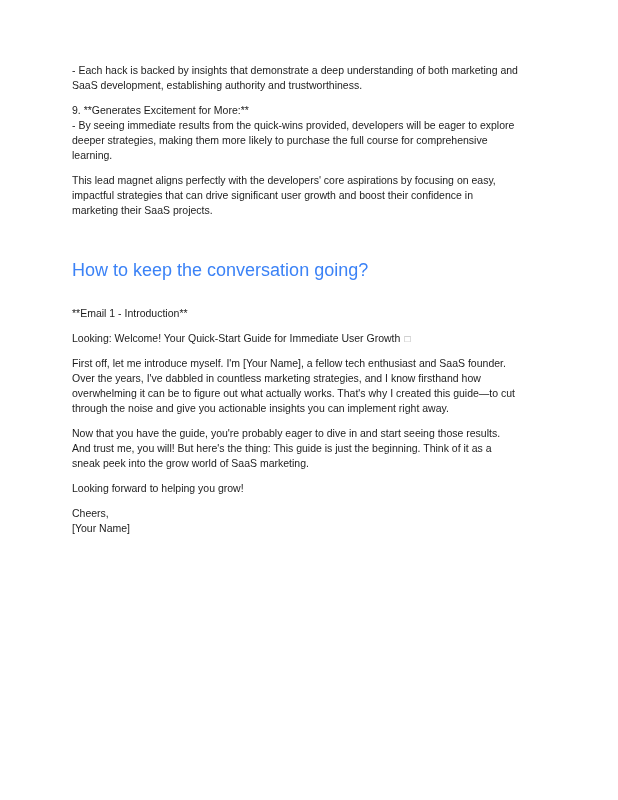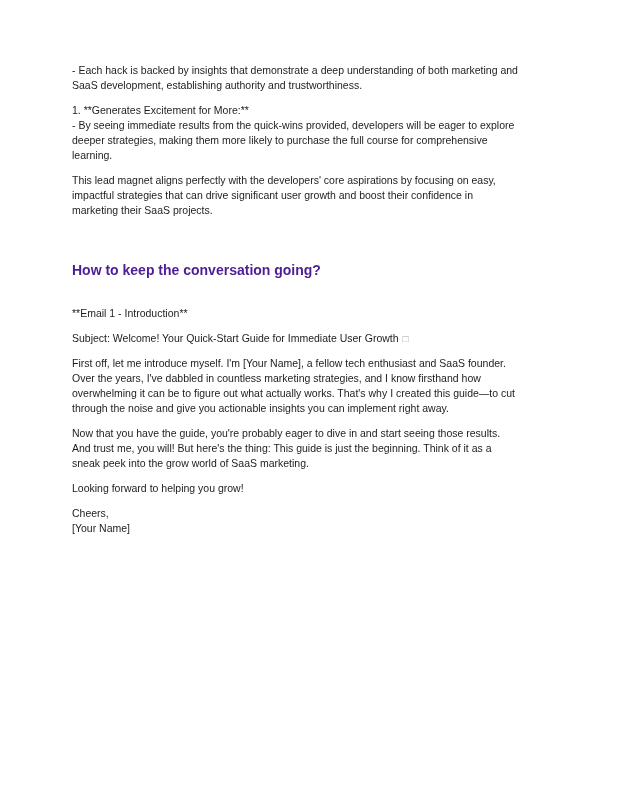--- a/index.html
+++ b/index.html
@@ -26,58 +26,58 @@
     width: 540px;
     color: #1c1c1c;
     font-size: 10.5px;
     line-height: 15px;
   }
   .para {
     margin: 0 0 10px 0;
     white-space: pre-line;
   }
   .section-heading {
-    font-size: 14px;
+    font-size: 18px;
     line-height: 24px;
-    font-weight: bold;
-    color: #4c1d95;
+    font-weight: normal;
+    color: #3b82f6;
     margin: 40px 0 24px 0;
     white-space: nowrap;
   }
   .tofu {
     display: inline-block;
     color: #a8a8a8;
     font-size: 10px;
     margin-left: 4px;
     transform: translateY(-0.5px);
   }
 </style>
 </head>
 <body>
 
 <div class="sheet">
   <div class="content">
 
     <p class="para">- Each hack is backed by insights that demonstrate a deep understanding of both marketing and
 SaaS development, establishing authority and trustworthiness.</p>
 
-    <p class="para">1. **Generates Excitement for More:**
+    <p class="para">9. **Generates Excitement for More:**
 - By seeing immediate results from the quick-wins provided, developers will be eager to explore
 deeper strategies, making them more likely to purchase the full course for comprehensive
 learning.</p>
 
     <p class="para">This lead magnet aligns perfectly with the developers' core aspirations by focusing on easy,
 impactful strategies that can drive significant user growth and boost their confidence in
 marketing their SaaS projects.</p>
 
     <h1 class="section-heading">How to keep the conversation going?</h1>
 
     <p class="para">**Email 1 - Introduction**</p>
 
-    <p class="para"><span>Subject: Welcome! Your Quick-Start Guide for Immediate User Growth</span><span class="tofu">□</span></p>
+    <p class="para"><span>Looking: Welcome! Your Quick-Start Guide for Immediate User Growth</span><span class="tofu">□</span></p>
 
 
 
     <p class="para">First off, let me introduce myself. I'm [Your Name], a fellow tech enthusiast and SaaS founder.
 Over the years, I've dabbled in countless marketing strategies, and I know firsthand how
 overwhelming it can be to figure out what actually works. That's why I created this guide—to cut
 through the noise and give you actionable insights you can implement right away.</p>
 
     <p class="para">Now that you have the guide, you're probably eager to dive in and start seeing those results.
 And trust me, you will! But here's the thing: This guide is just the beginning. Think of it as a

